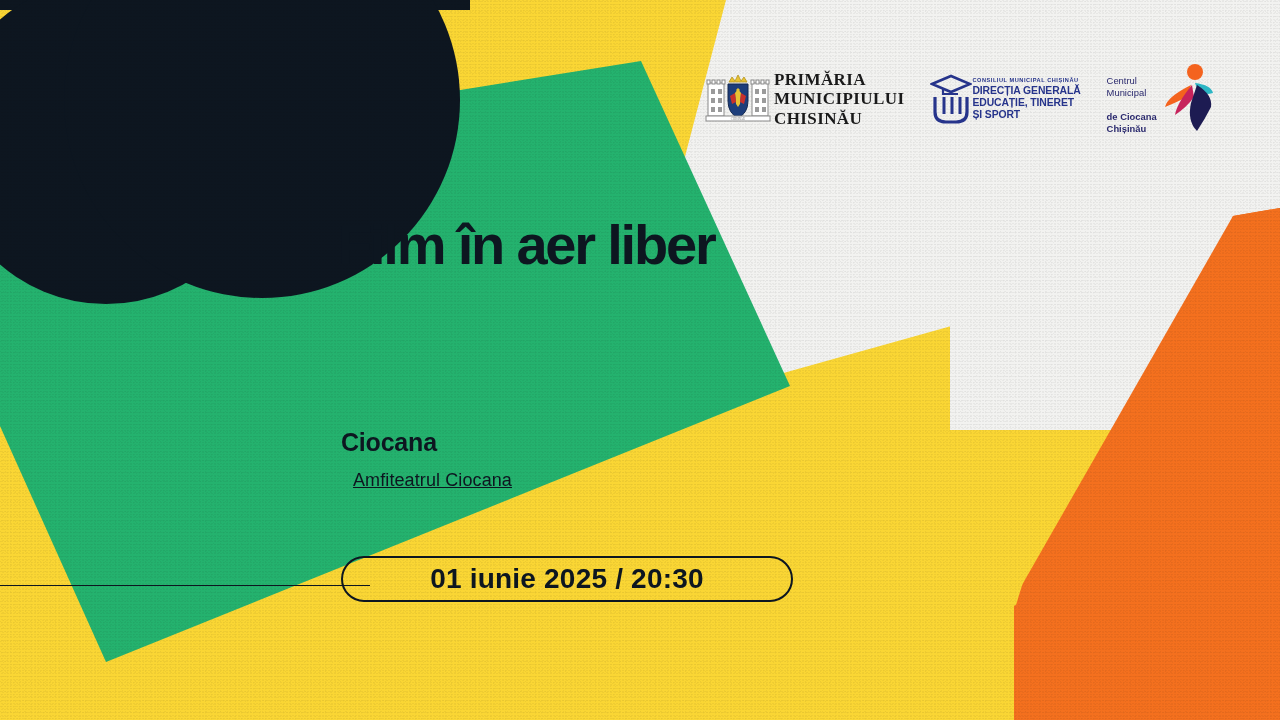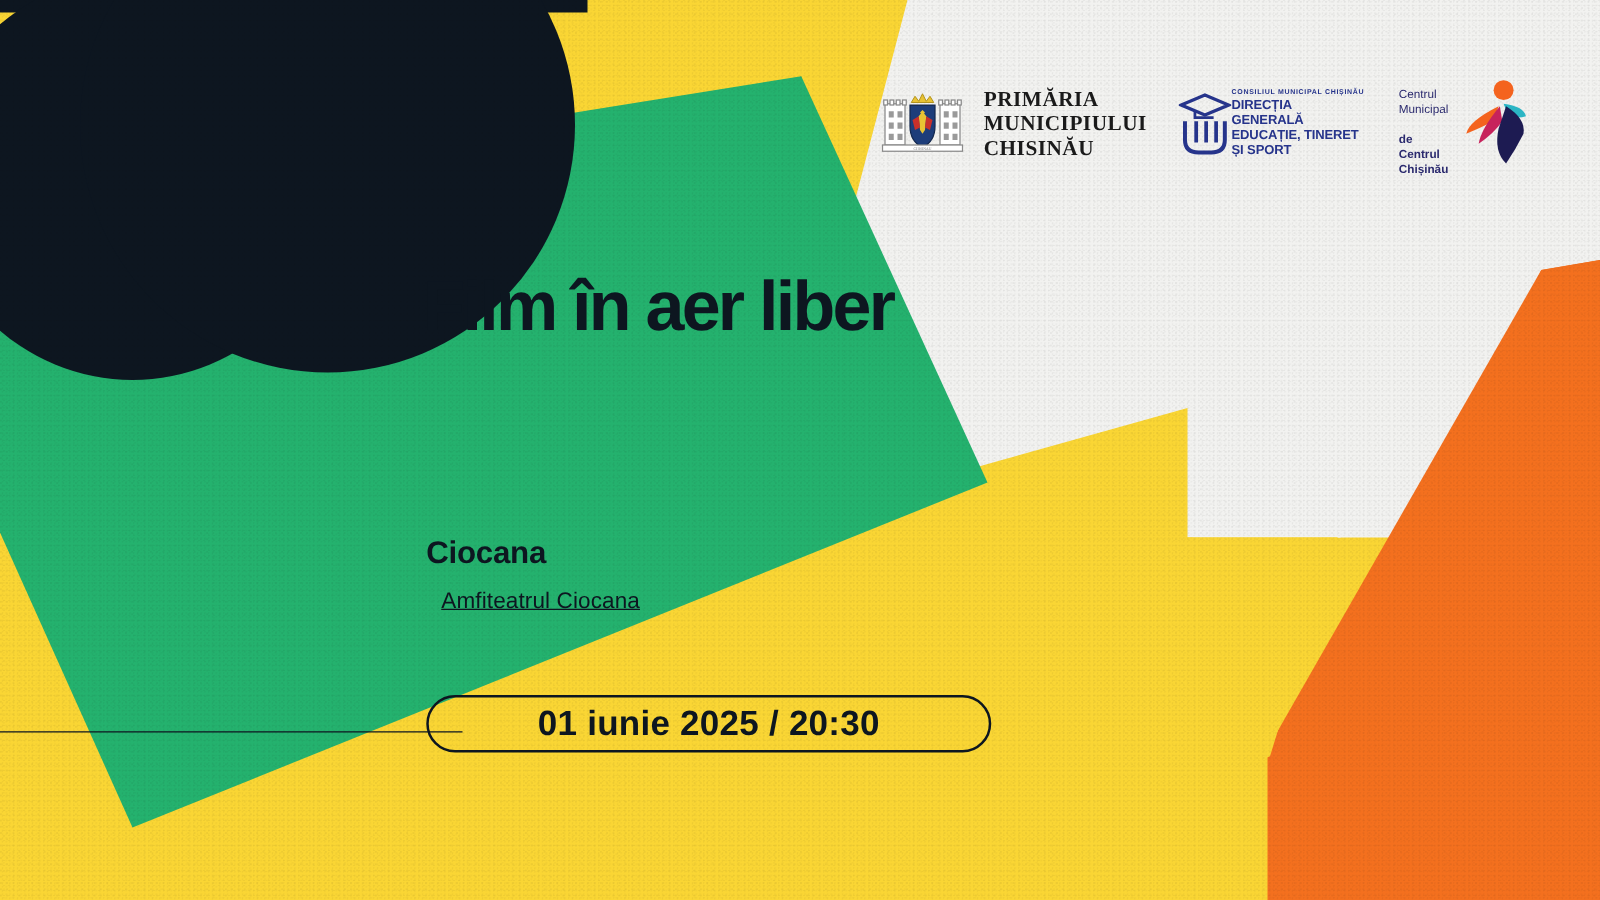--- a/index.html
+++ b/index.html
@@ -120,21 +120,21 @@
     left: 705px;
     top: 56px;
     width: 520px;
     height: 86px;
     display: flex;
     align-items: center;
     gap: 26px;
   }
   .logo { display: flex; align-items: center; }
 
-  .logo-primaria { gap: 16px; }
+  .logo-primaria { gap: 3px; }
   .primaria-words {
     font-family: "Liberation Serif", serif;
     font-weight: 700;
     font-size: 17px;
     line-height: 1.12;
     letter-spacing: .4px;
     color: #1a1a1a;
     white-space: pre-line;
   }
 
@@ -278,21 +278,21 @@
           <span class="dgets-main">DIRECȚIA GENERALĂ
 EDUCAȚIE, TINERET
 ȘI SPORT</span>
         </div>
       </div>
 
       <div class="logo logo-cmt">
         <div class="cmt-words">
           <span>Centrul
 Municipal</span><br>
-          <b>de Centrul
+          <b>de Ciocana
 Chișinău</b>
         </div>
         <svg width="56" height="72" viewBox="0 0 56 72" xmlns="http://www.w3.org/2000/svg">
           <circle cx="34" cy="9" r="8" fill="#f4631e"></circle>
           <path d="M30 22 Q6 34 4 44 Q14 40 26 34 Z" fill="#f4631e"></path>
           <path d="M31 22 Q16 40 14 52 Q26 44 33 34 Z" fill="#c7235c"></path>
           <path d="M34 20 Q50 22 52 30 Q46 32 38 30 Z" fill="#2bb5c4"></path>
           <path d="M36 22 Q52 32 50 44 Q44 56 36 68 Q26 58 30 40 Z" fill="#1d1b52"></path>
         </svg>
       </div>

